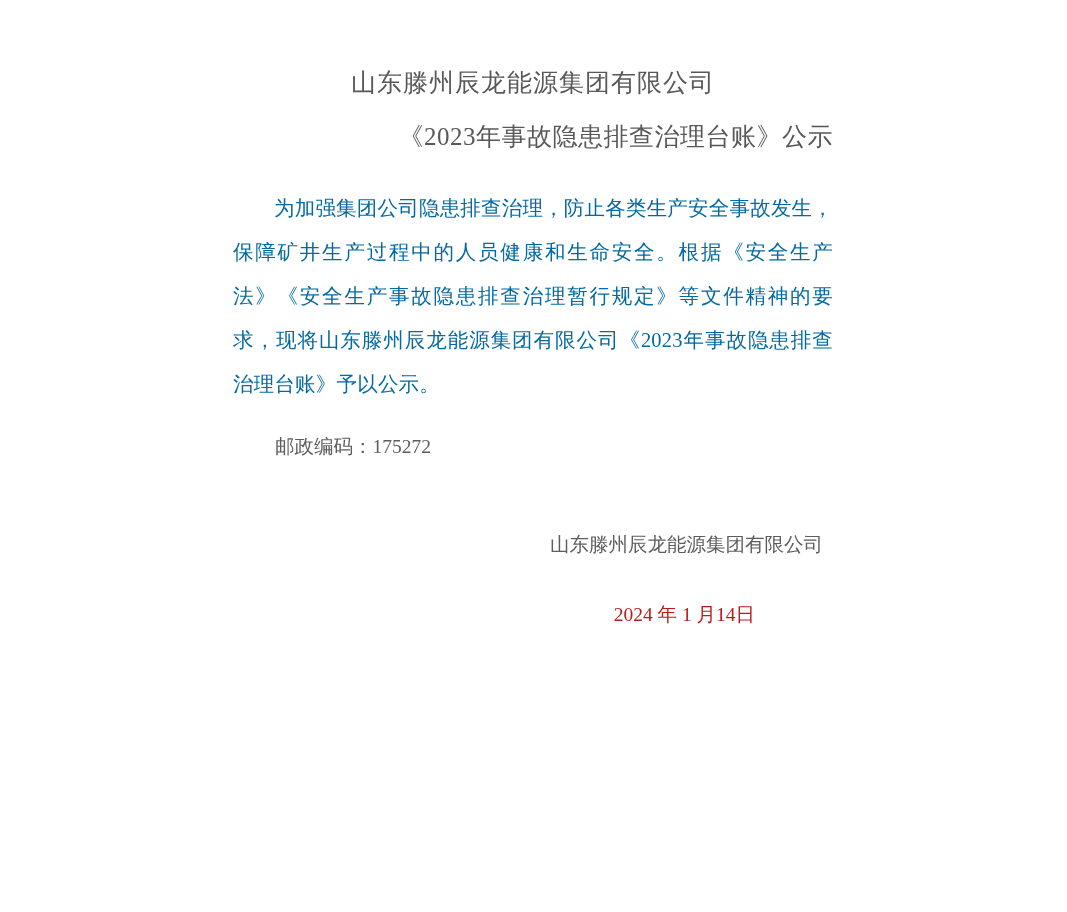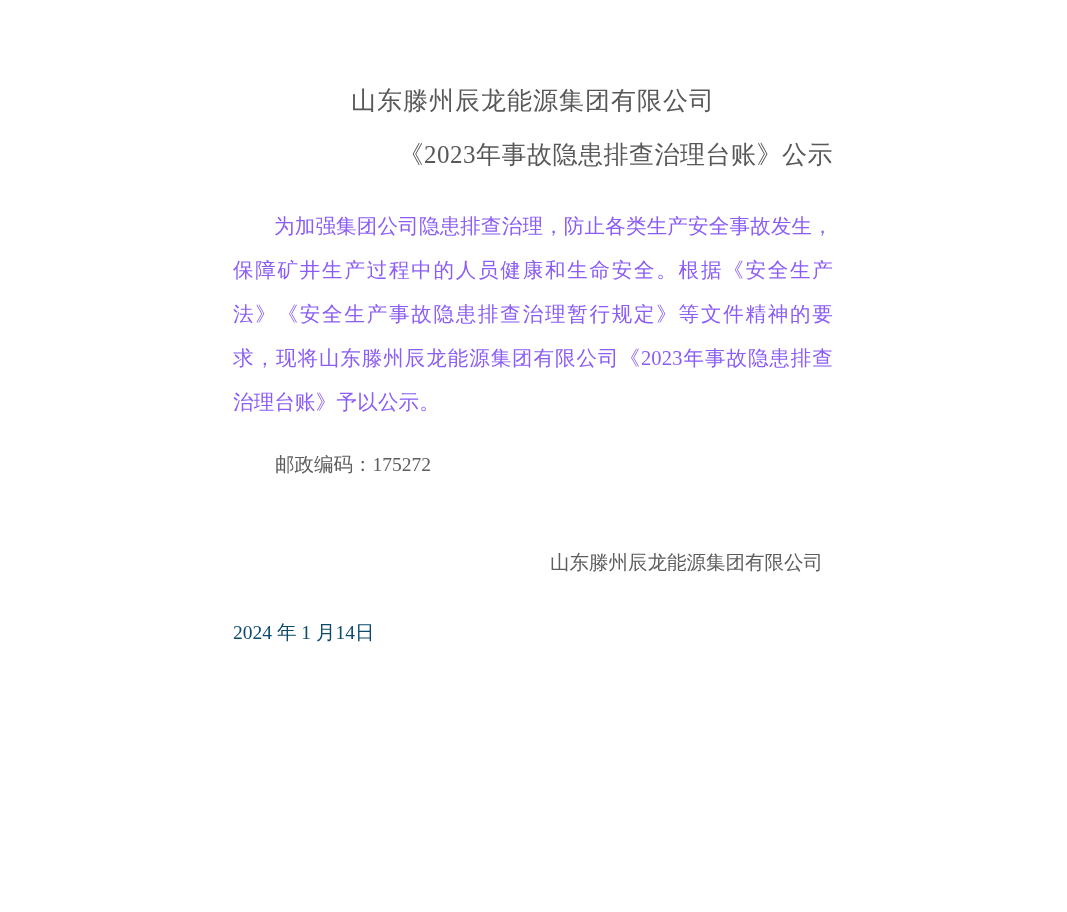--- a/index.html
+++ b/index.html
@@ -16,39 +16,39 @@
   }
   .page {
     position: relative;
     width: 1067px;
     height: 912px;
     box-sizing: border-box;
   }
   .doc {
     position: absolute;
     left: 233px;
-    top: 74px;
+    top: 56px;
     width: 600px;
   }
   .title {
     text-align: center;
     font-size: 25px;
     line-height: 54px;
     color: #585858;
     letter-spacing: 1px;
     white-space: nowrap;
   }
   .title.second {
     letter-spacing: 0.5px;
     text-align: right;
   }
   .body-para {
     font-size: 20.5px;
     line-height: 44px;
-    color: #8b5cf6;
+    color: #0369a1;
     text-align: justify;
     text-justify: inter-ideograph;
     margin-top: 22px;
     text-indent: 41px;
     letter-spacing: 0.2px;
   }
   .info-line {
     font-size: 19.5px;
     line-height: 42px;
     color: #5d5d5d;
@@ -73,22 +73,23 @@
     line-height: 42px;
     color: #5d5d5d;
     margin-top: 56px;
     text-align: right;
     padding-right: 10px;
     white-space: nowrap;
   }
   .date {
     font-size: 19.5px;
     line-height: 42px;
-    color: #0c4a6e;
+    color: #b91c1c;
     margin-top: 28px;
+    text-align: right;
     padding-right: 78px;
     white-space: nowrap;
   }
 </style>
 </head>
 <body>
 
 <div class="page">
   <div class="doc">
 

